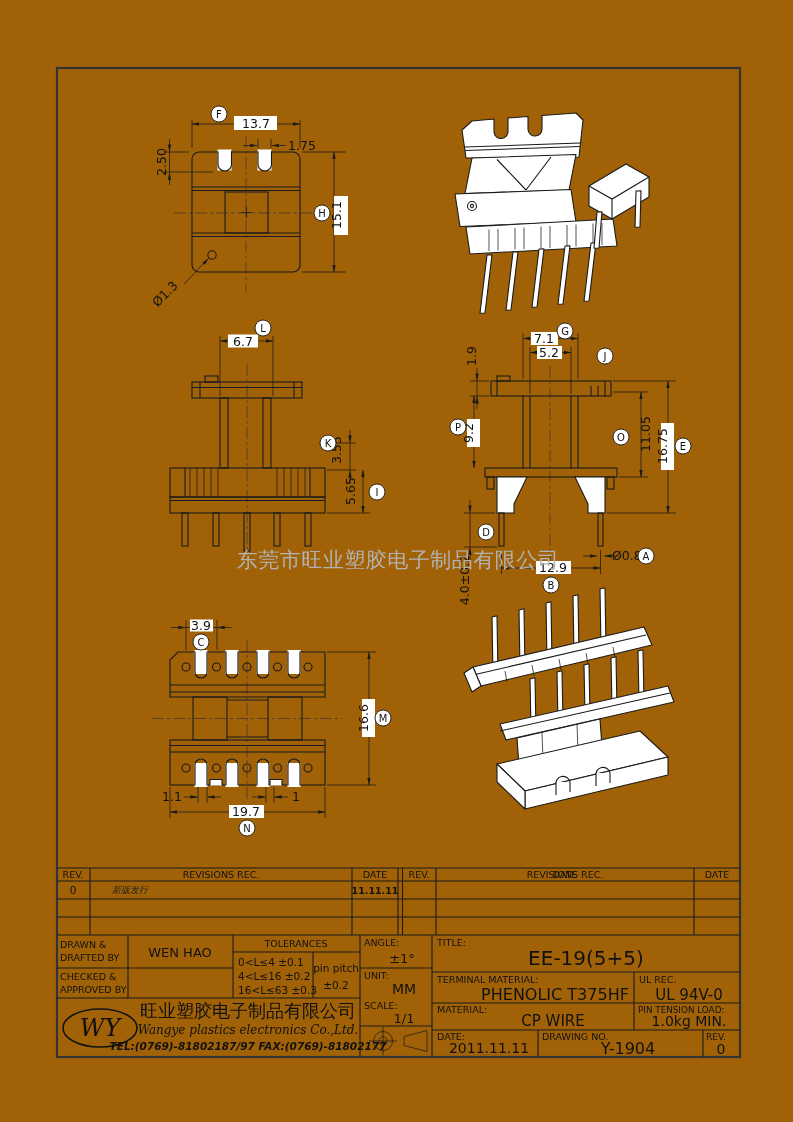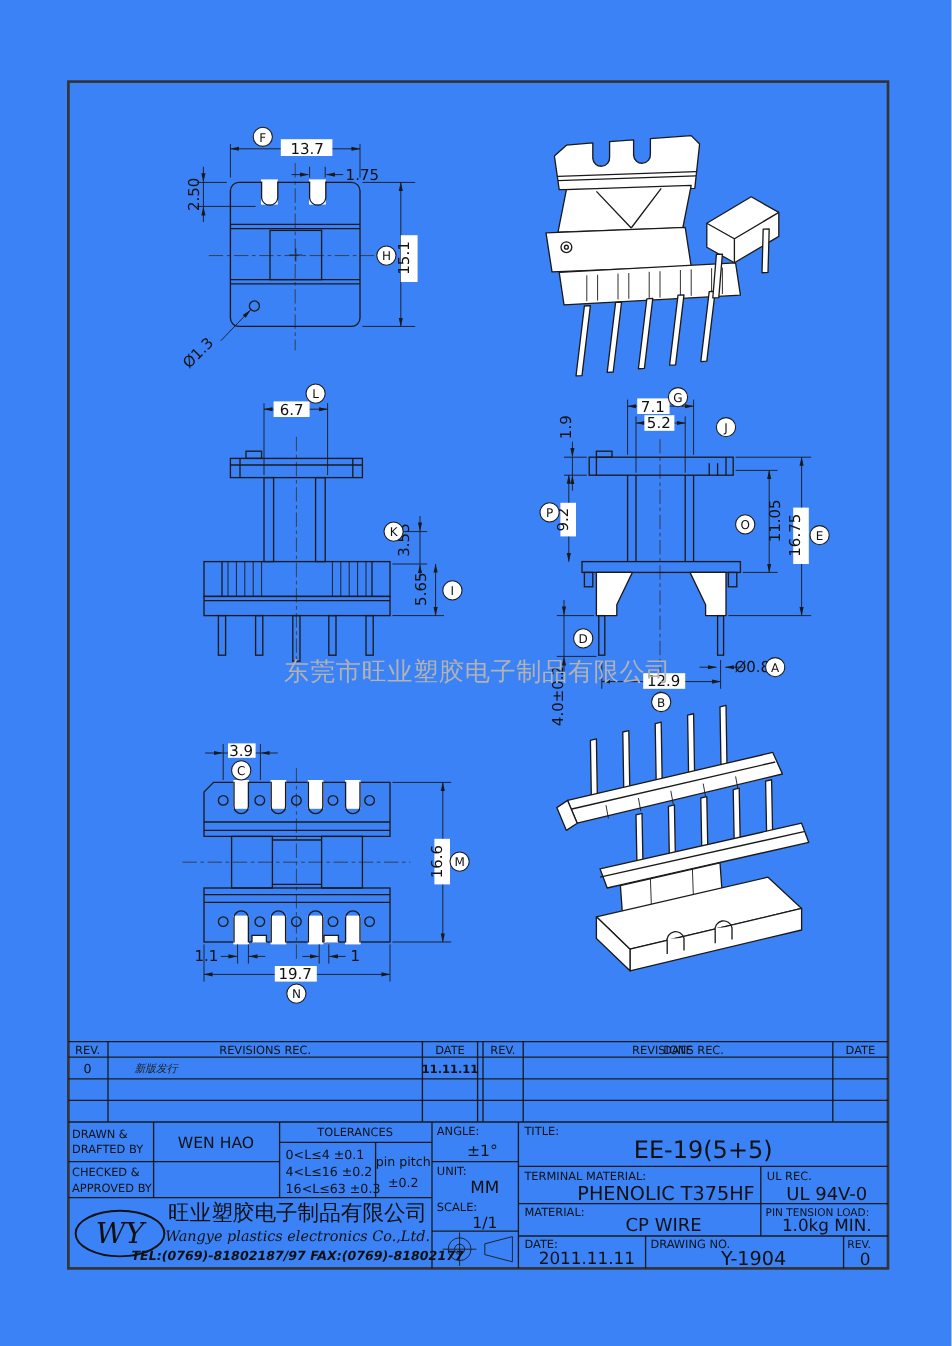--- a/index.html
+++ b/index.html
@@ -1,16 +1,16 @@
 <!DOCTYPE html>
 <html><head>
 <meta charset="utf-8">
 <style>
   html,body{margin:0;padding:0;background:#fff;}
-  .page{position:relative;width:793px;height:1122px;background:#3b82f6;overflow:hidden;
+  .page{position:relative;width:793px;height:1122px;background:#a16207;overflow:hidden;
         font-family:"DejaVu Sans","Liberation Sans",sans-serif;}
   svg{position:absolute;left:0;top:0;}
   svg text{font-family:"DejaVu Sans","Liberation Sans",sans-serif;fill:#111;}
   .s  {fill:none;stroke:#1a1a1a;stroke-width:1.1;}
   .sf {fill:#ffffff;stroke:#1a1a1a;stroke-width:1.1;stroke-linejoin:round;}
   .wf {fill:#ffffff;stroke:none;}
   .d  {fill:none;stroke:#1a1a1a;stroke-width:0.75;}
   .cl {fill:none;stroke:#333;stroke-width:0.7;stroke-dasharray:12 3 3 3;}
   .bl {fill:#fff;stroke:#1a1a1a;stroke-width:0.9;}
   .bt {font-size:10px;text-anchor:middle;}

